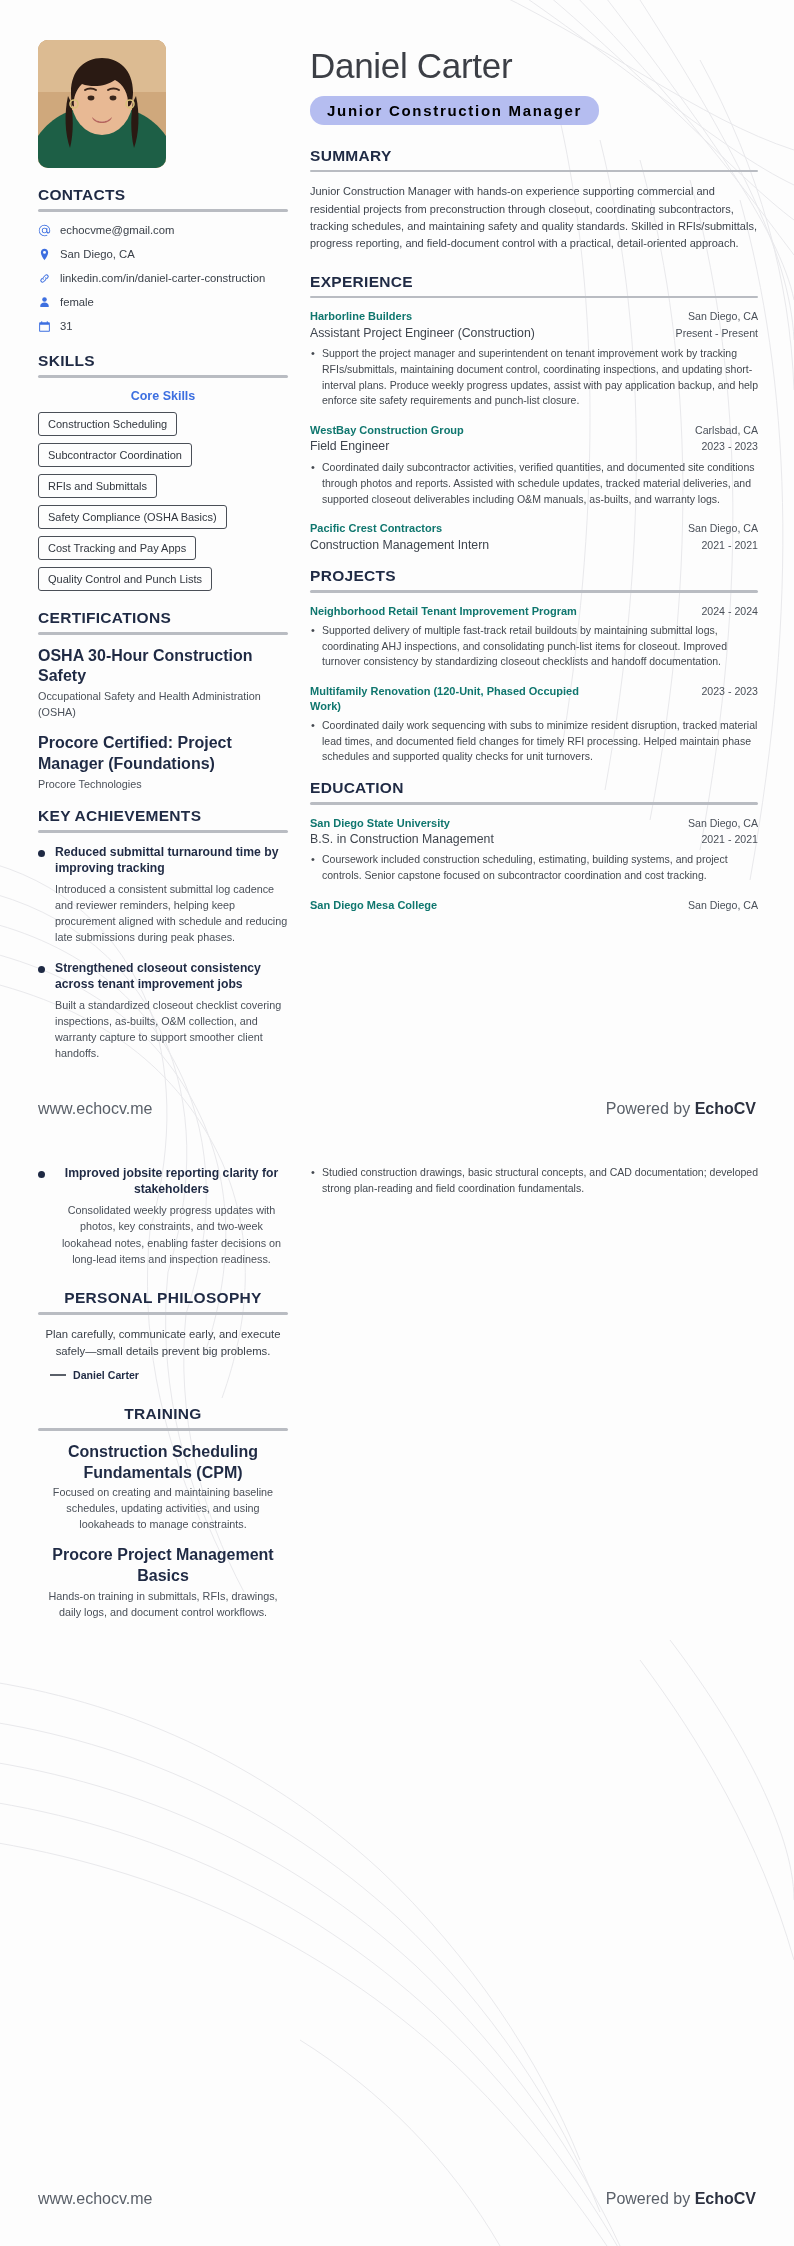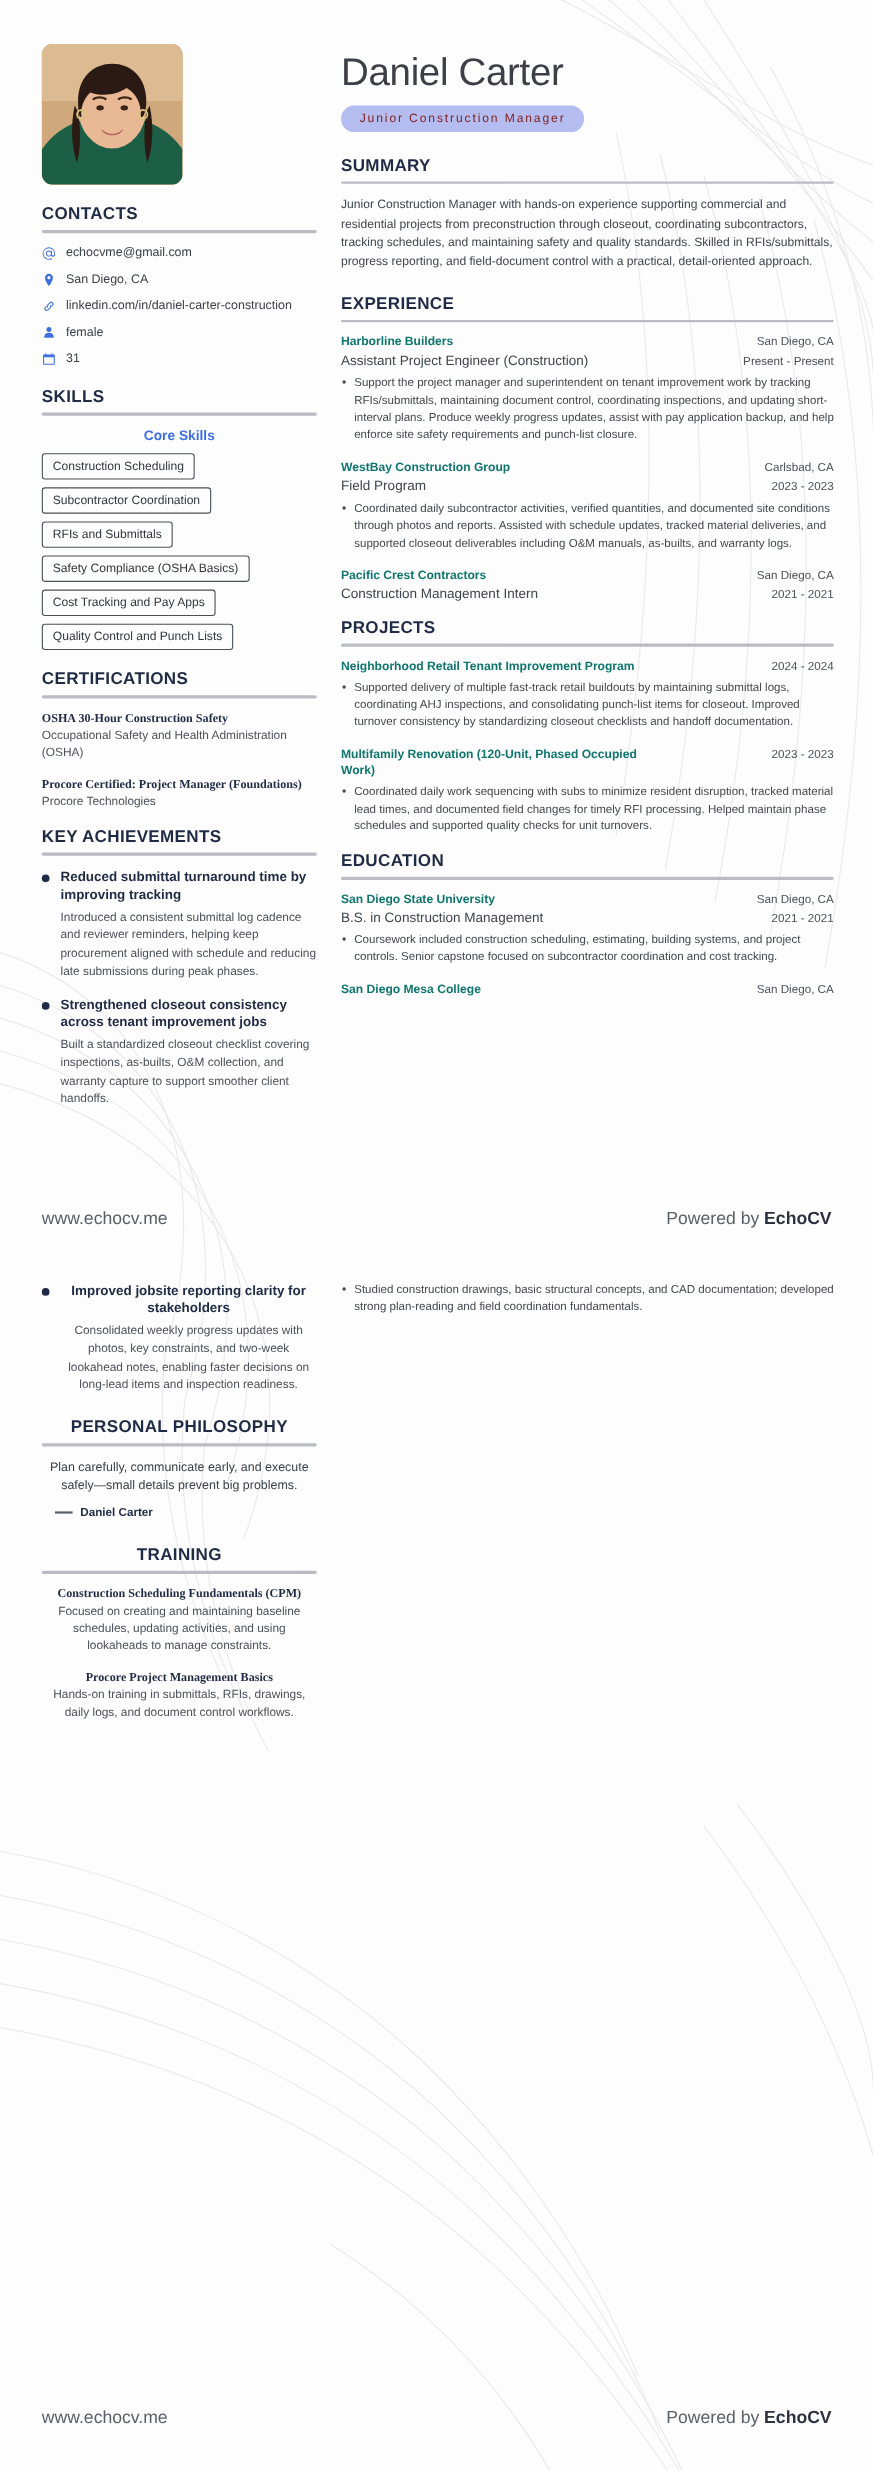--- a/index.html
+++ b/index.html
@@ -45,21 +45,21 @@
   
   .skill-group-title { font-size: 12.5px; font-weight: 700; color: #3d6fe0; margin-bottom: 9px; text-align: center; }
   .skill-tag {
     display: block; border: 1px solid #4a4f57; border-radius: 3px;
     padding: 5px 9px; font-size: 11px; color: #31363e; margin-bottom: 7px;
     background: transparent; width: max-content; max-width: 100%;
   }
 
   
   .entry { margin-bottom: 13px; }
-  .entry-title { font-size: 11px; font-weight: 700; color: #1f2a44; line-height: 1.3; font-family: Liberation Serif, serif; }
+  .entry-title { font-size: 16px; font-weight: 700; color: #1f2a44; line-height: 1.3; }
   .entry-sub { font-size: 10.8px; color: #4a5059; line-height: 1.45; margin-top: 2px; }
 
   
   .ach { display: flex; gap: 10px; margin-bottom: 14px; }
   .ach-dot { flex: 0 0 7px; width: 7px; height: 7px; border-radius: 50%;
              background: #1f2a44; margin-top: 6px; }
   .ach-head { font-size: 12.2px; font-weight: 700; color: #1f2a44; line-height: 1.32; }
   .ach-body { font-size: 10.8px; color: #4a5059; line-height: 1.5; margin-top: 5px; }
 
   
@@ -67,23 +67,23 @@
   .philo-attr { display: flex; align-items: center; gap: 7px; margin-top: 9px; padding-left: 12px; }
   .philo-dash { width: 16px; height: 2px; background: #5a6069; }
   .philo-name { font-size: 10.6px; font-weight: 700; color: #1f2a44; }
 
   
   .name {
     font-size: 35px; font-weight: 400; color: #3c3f46; letter-spacing: -.3px;
     line-height: 1.05; margin-bottom: 11px;
   }
   .role-badge {
-    display: inline-block; background: #b5bdf0; color: #7f1d1d;
+    display: inline-block; background: #b5bdf0; color: #000000;
     border-radius: 14px; padding: 6px 17px;
-    font-size: 11px; font-weight: 400; letter-spacing: 1.7px;
+    font-size: 15px; font-weight: 700; letter-spacing: 1.7px;
   }
 
   .body-text { font-size: 11px; color: #3f454e; line-height: 1.58; }
 
   
   .row-head { display: flex; justify-content: space-between; align-items: baseline; gap: 12px; }
   .org { font-size: 11px; font-weight: 700; color: #0f766e; line-height: 1.3; }
   .loc { font-size: 10.6px; color: #4a5059; white-space: nowrap; }
   .row-sub { display: flex; justify-content: space-between; align-items: baseline; gap: 12px; margin-top: 1px; }
   .role { font-size: 12.3px; font-weight: 400; color: #3f454e; line-height: 1.35; }
@@ -334,21 +334,21 @@
             <li>Support the project manager and superintendent on tenant improvement work by tracking RFIs/submittals, maintaining document control, coordinating inspections, and updating short-interval plans. Produce weekly progress updates, assist with pay application backup, and help enforce site safety requirements and punch-list closure.</li>
           </ul>
         </div>
 
         <div class="block">
           <div class="row-head">
             <span class="org">WestBay Construction Group</span>
             <span class="loc">Carlsbad, CA</span>
           </div>
           <div class="row-sub">
-            <span class="role">Field Program</span>
+            <span class="role">Field Engineer</span>
             <span class="dates">2023 - 2023</span>
           </div>
           <ul class="bullets">
             <li>Coordinated daily subcontractor activities, verified quantities, and documented site conditions through photos and reports. Assisted with schedule updates, tracked material deliveries, and supported closeout deliverables including O&amp;M manuals, as-builts, and warranty logs.</li>
           </ul>
         </div>
 
         <div class="block">
           <div class="row-head">
             <span class="org">Pacific Crest Contractors</span>

